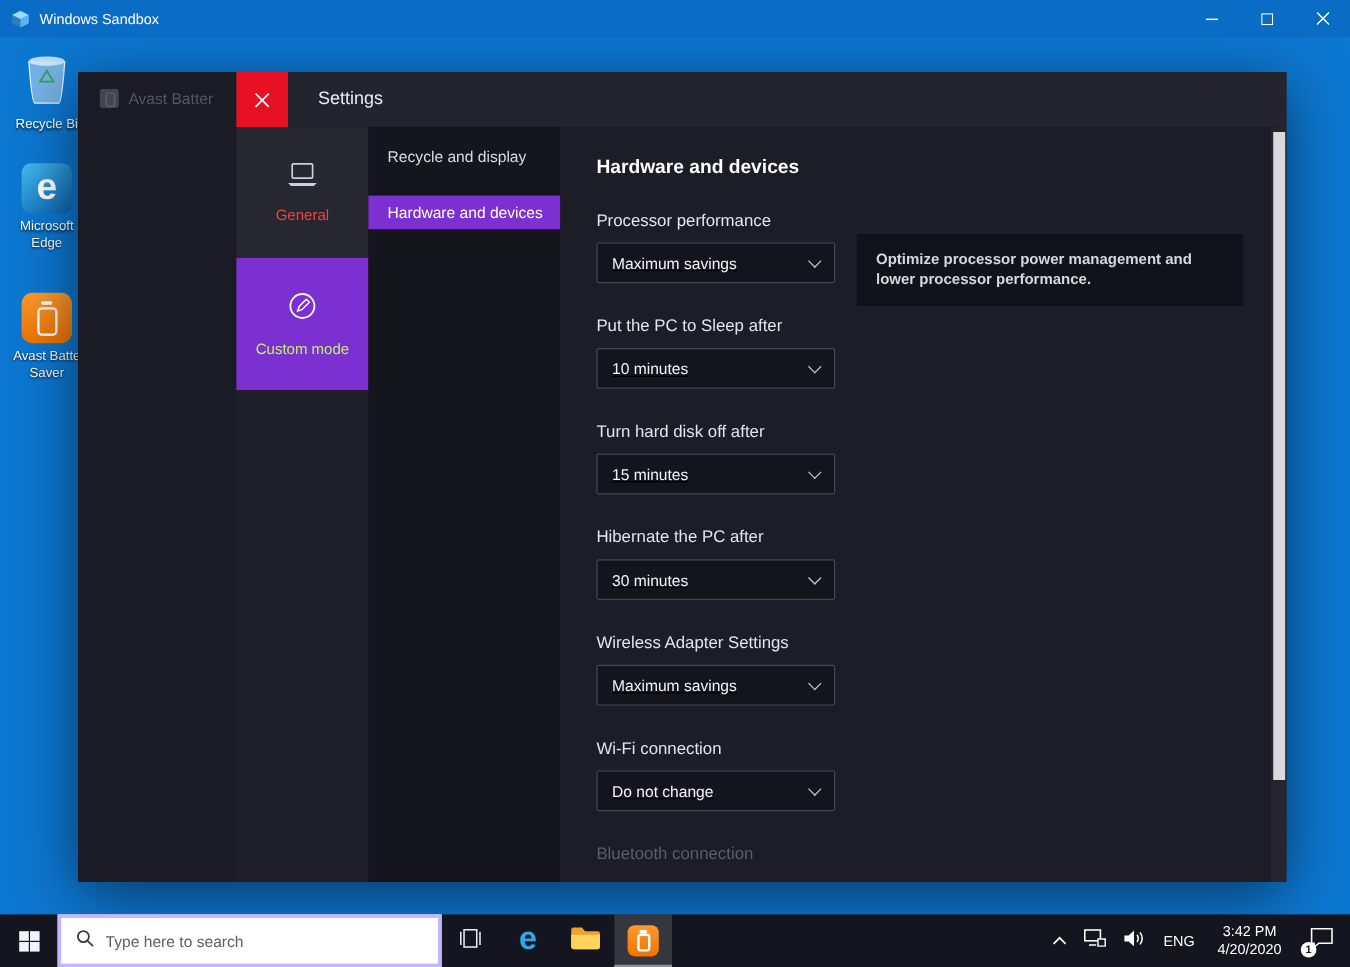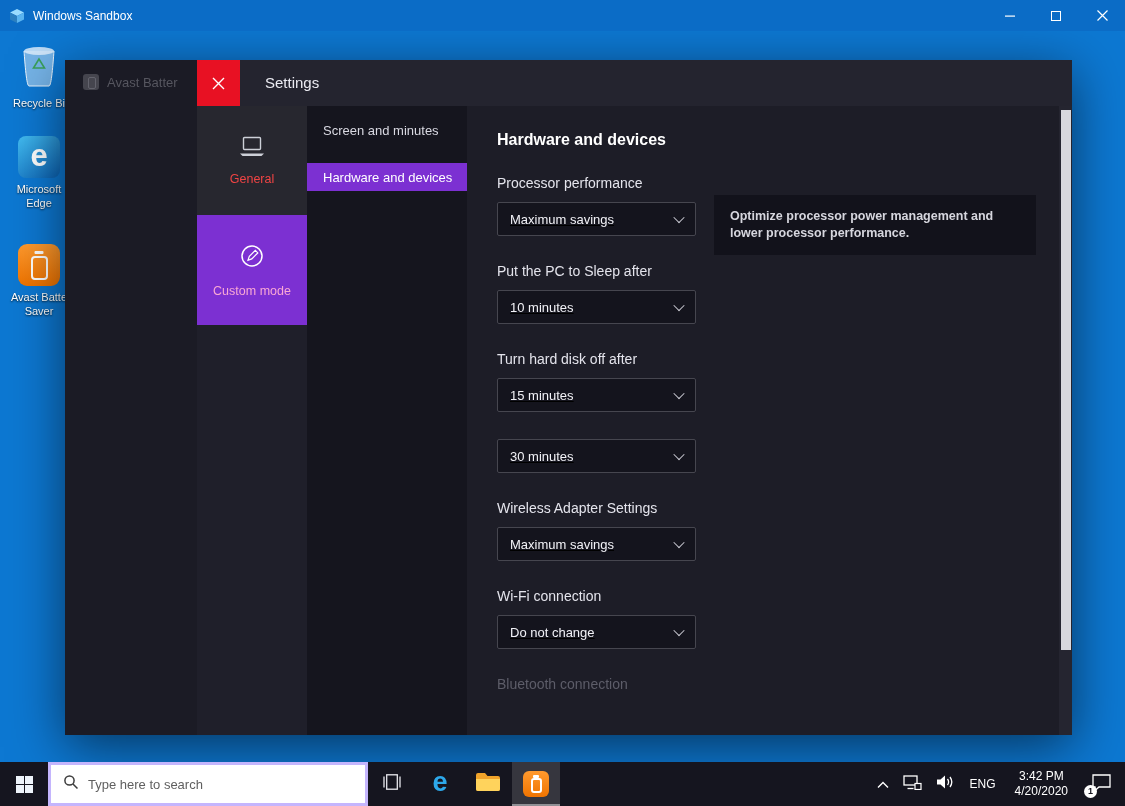--- a/index.html
+++ b/index.html
@@ -32,21 +32,21 @@
   .bg-title .txt{font-size:13px;color:#56565f;white-space:nowrap;}
   .dim-icon{width:16px;height:16px;border-radius:3px;background:#45454e;flex:0 0 auto;position:relative;}
   .dim-icon::after{content:"";position:absolute;left:5px;top:3px;width:6px;height:10px;border:1px solid #63636d;border-radius:2px;}
   .app-topbar{position:absolute;left:132px;top:0;width:875px;height:46px;background:#24242f;}
   .close-btn{position:absolute;left:132px;top:0;width:43px;height:46px;background:var(--close-red,#E81123);display:flex;align-items:center;justify-content:center;z-index:3;}
   .settings-title{position:absolute;left:200px;top:0;height:46px;line-height:46px;font-size:15px;color:#ebebf2;z-index:3;}
 
   .col2{position:absolute;left:132px;top:46px;width:110px;height:629px;background:#1f1f2a;}
   .tile{width:110px;display:flex;flex-direction:column;align-items:center;justify-content:center;gap:11px;}
   .tile.general{height:109px;background:#27272f;color:#ef4444;justify-content:center;}
-  .tile.custom{height:110px;background:var(--accent-purple,#7C30D2);color:#f9a8d4;}
+  .tile.custom{height:110px;background:var(--accent-purple,#7C30D2);color:#bef264;}
   .tile .t-label{font-size:12.5px;}
 
   .col3{position:absolute;left:242px;top:46px;width:160px;height:629px;background:#15151e;}
   .nav-item{display:flex;align-items:center;padding-left:16px;font-size:13px;color:#d9d9e2;}
   .nav-item.first{height:32px;margin-top:8px;}
   .nav-item.selected{height:28px;margin-top:17px;background:var(--accent-purple,#7C30D2);color:#fff;}
 
   .content{position:absolute;left:402px;top:46px;width:591px;height:629px;background:#1d1d27;padding:24px 0 0 30px;overflow:hidden;}
   .content h1{font-size:16px;line-height:20px;color:#fff;font-weight:bold;margin-bottom:25px;}
   .field{margin-bottom:27px;}
@@ -171,21 +171,21 @@
         <svg width="26" height="26" viewBox="0 0 26 26">
           <circle cx="13" cy="13" r="10" fill="none" stroke="#fff" stroke-width="1.5"></circle>
           <path d="M9 17.2 l1.3-3.8 6-6 2.5 2.5 -6 6 z" fill="none" stroke="#fff" stroke-width="1.2"></path>
         </svg>
       </span>
       <span class="t-label">Custom mode</span>
     </div>
   </div>
 
   <div class="col3">
-    <div class="nav-item first">Screen and minutes</div>
+    <div class="nav-item first">Recycle and display</div>
     <div class="nav-item selected">Hardware and devices</div>
   </div>
 
   <div class="content">
     <h1>Hardware and devices</h1>
 
     <div class="field">
       <div class="f-label">Processor performance</div>
       <div class="dropdown">
         <span class="d-value">Maximum savings</span>
@@ -203,20 +203,21 @@
 
     <div class="field">
       <div class="f-label">Turn hard disk off after</div>
       <div class="dropdown">
         <span class="d-value">15 minutes</span>
         <span class="chev"></span>
       </div>
     </div>
 
     <div class="field">
+      <div class="f-label">Hibernate the PC after</div>
       <div class="dropdown">
         <span class="d-value">30 minutes</span>
         <span class="chev"></span>
       </div>
     </div>
 
     <div class="field">
       <div class="f-label">Wireless Adapter Settings</div>
       <div class="dropdown">
         <span class="d-value">Maximum savings</span>

